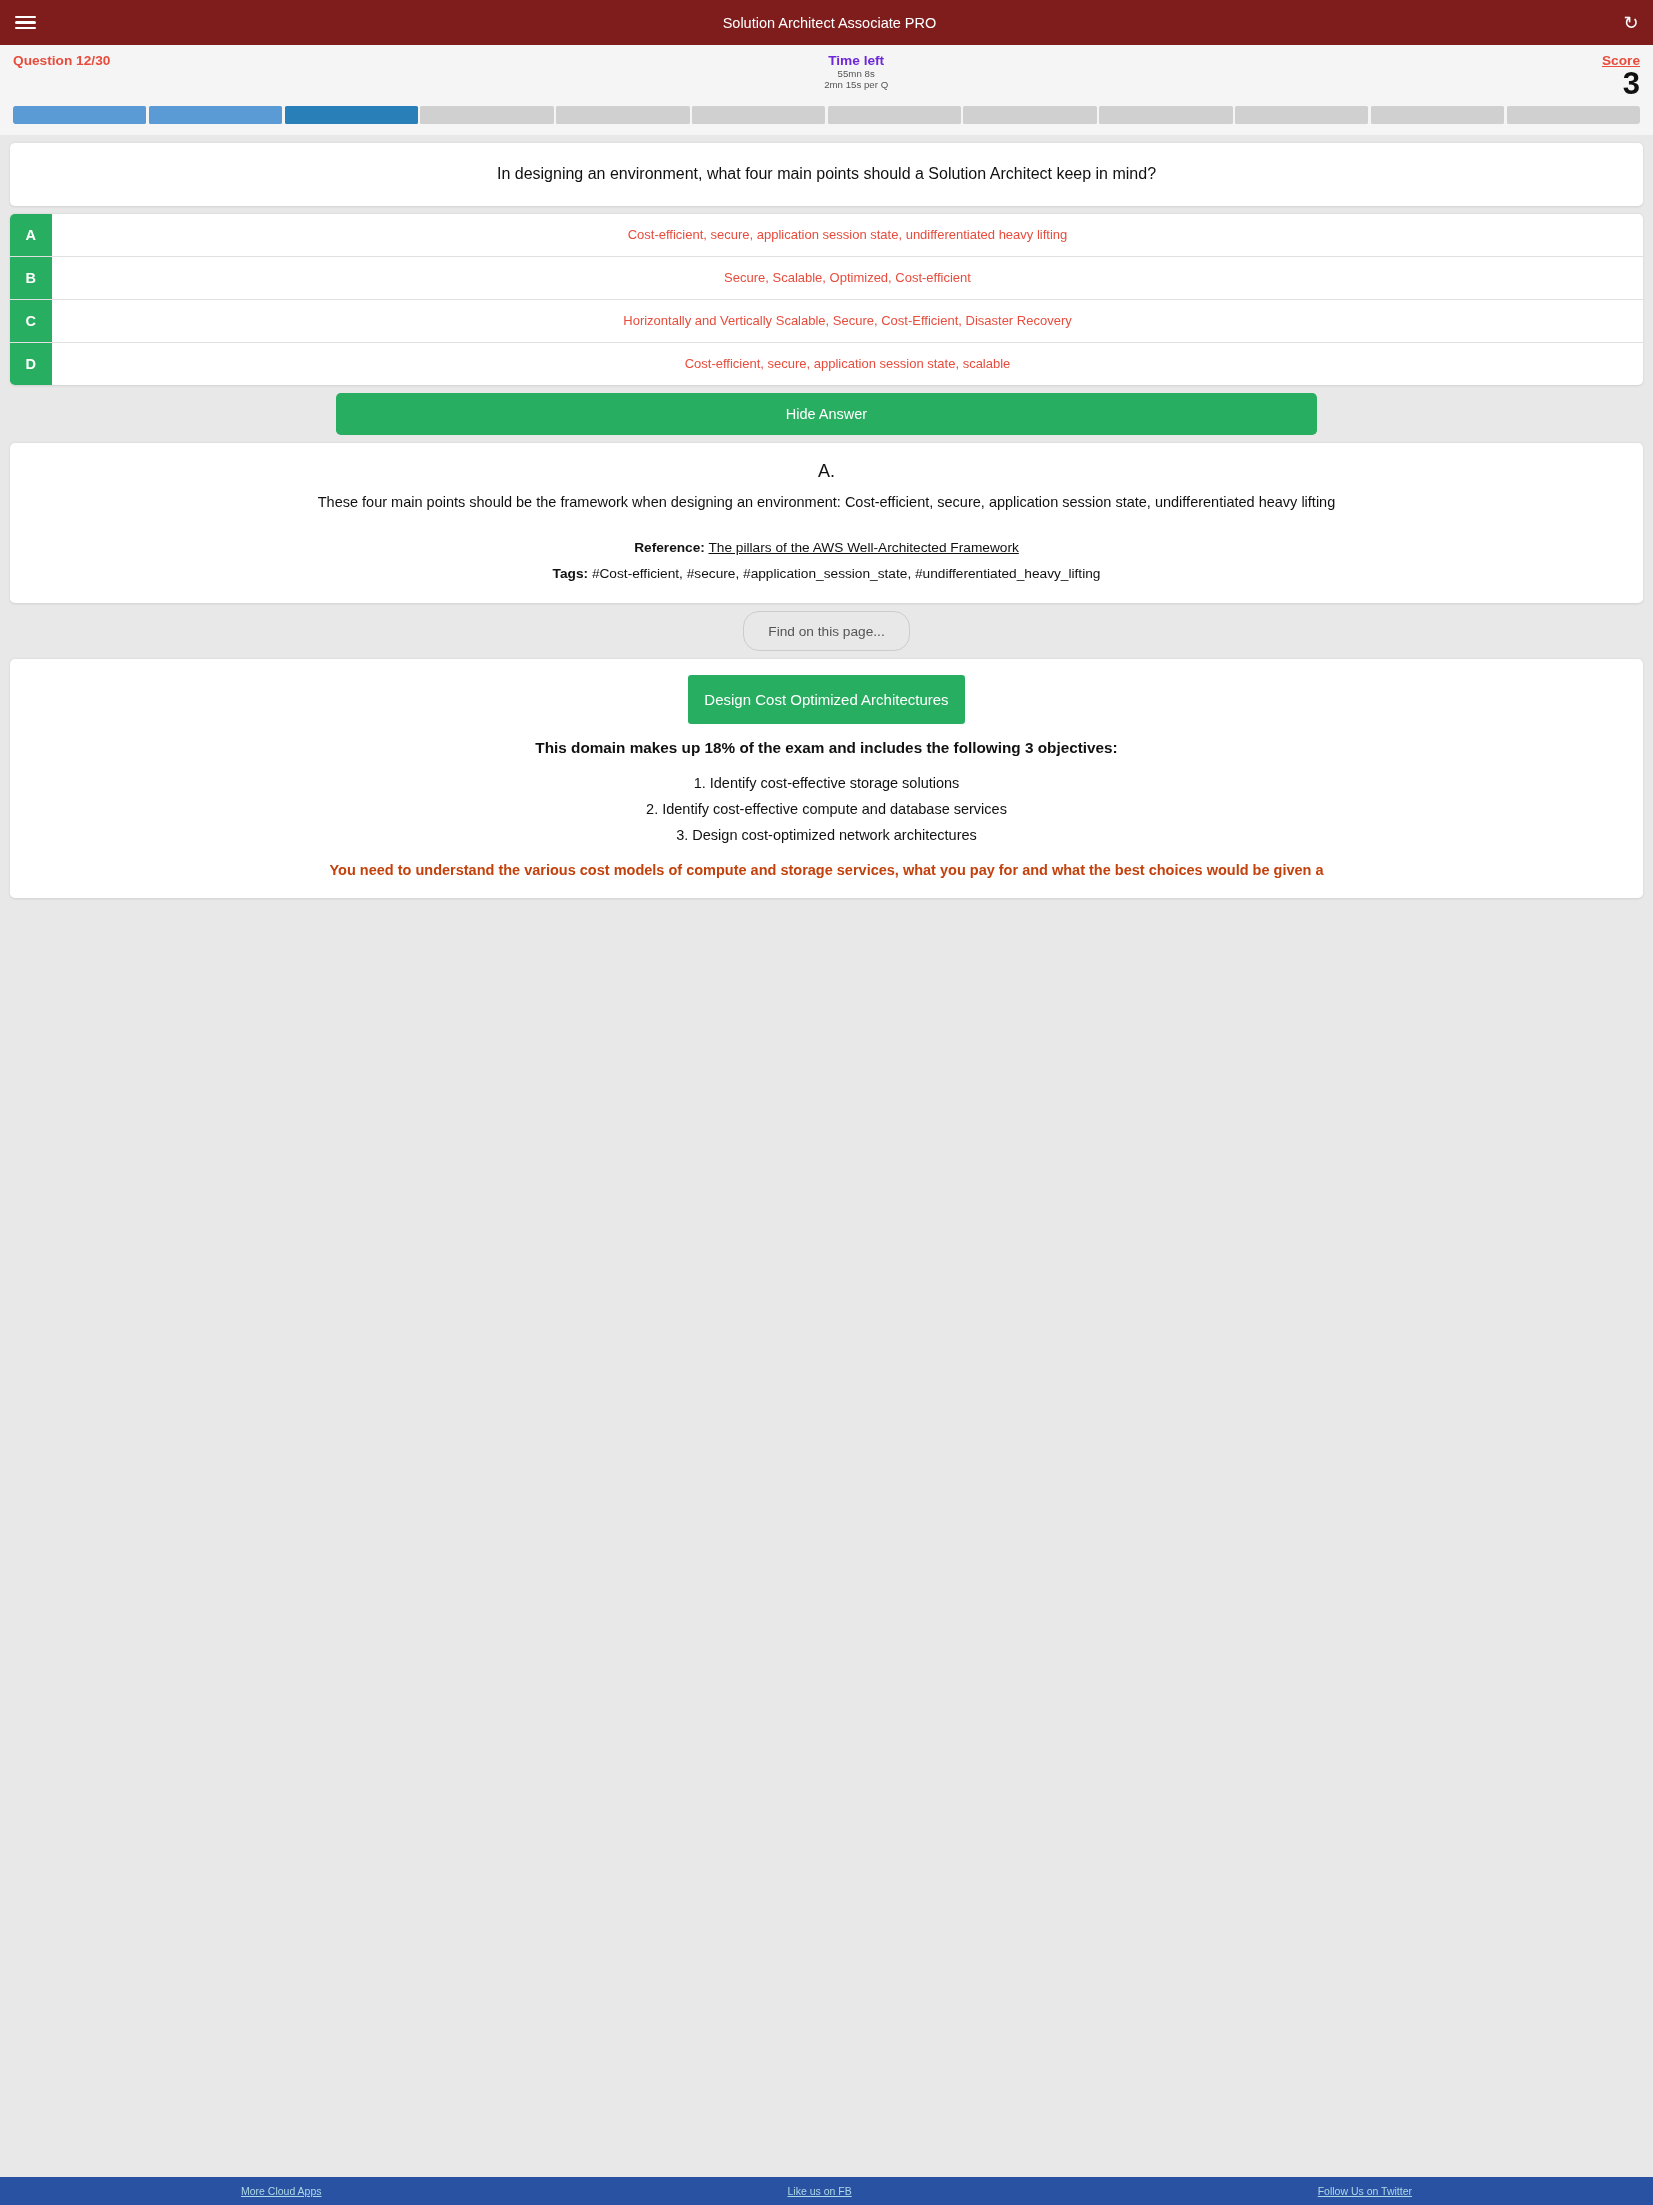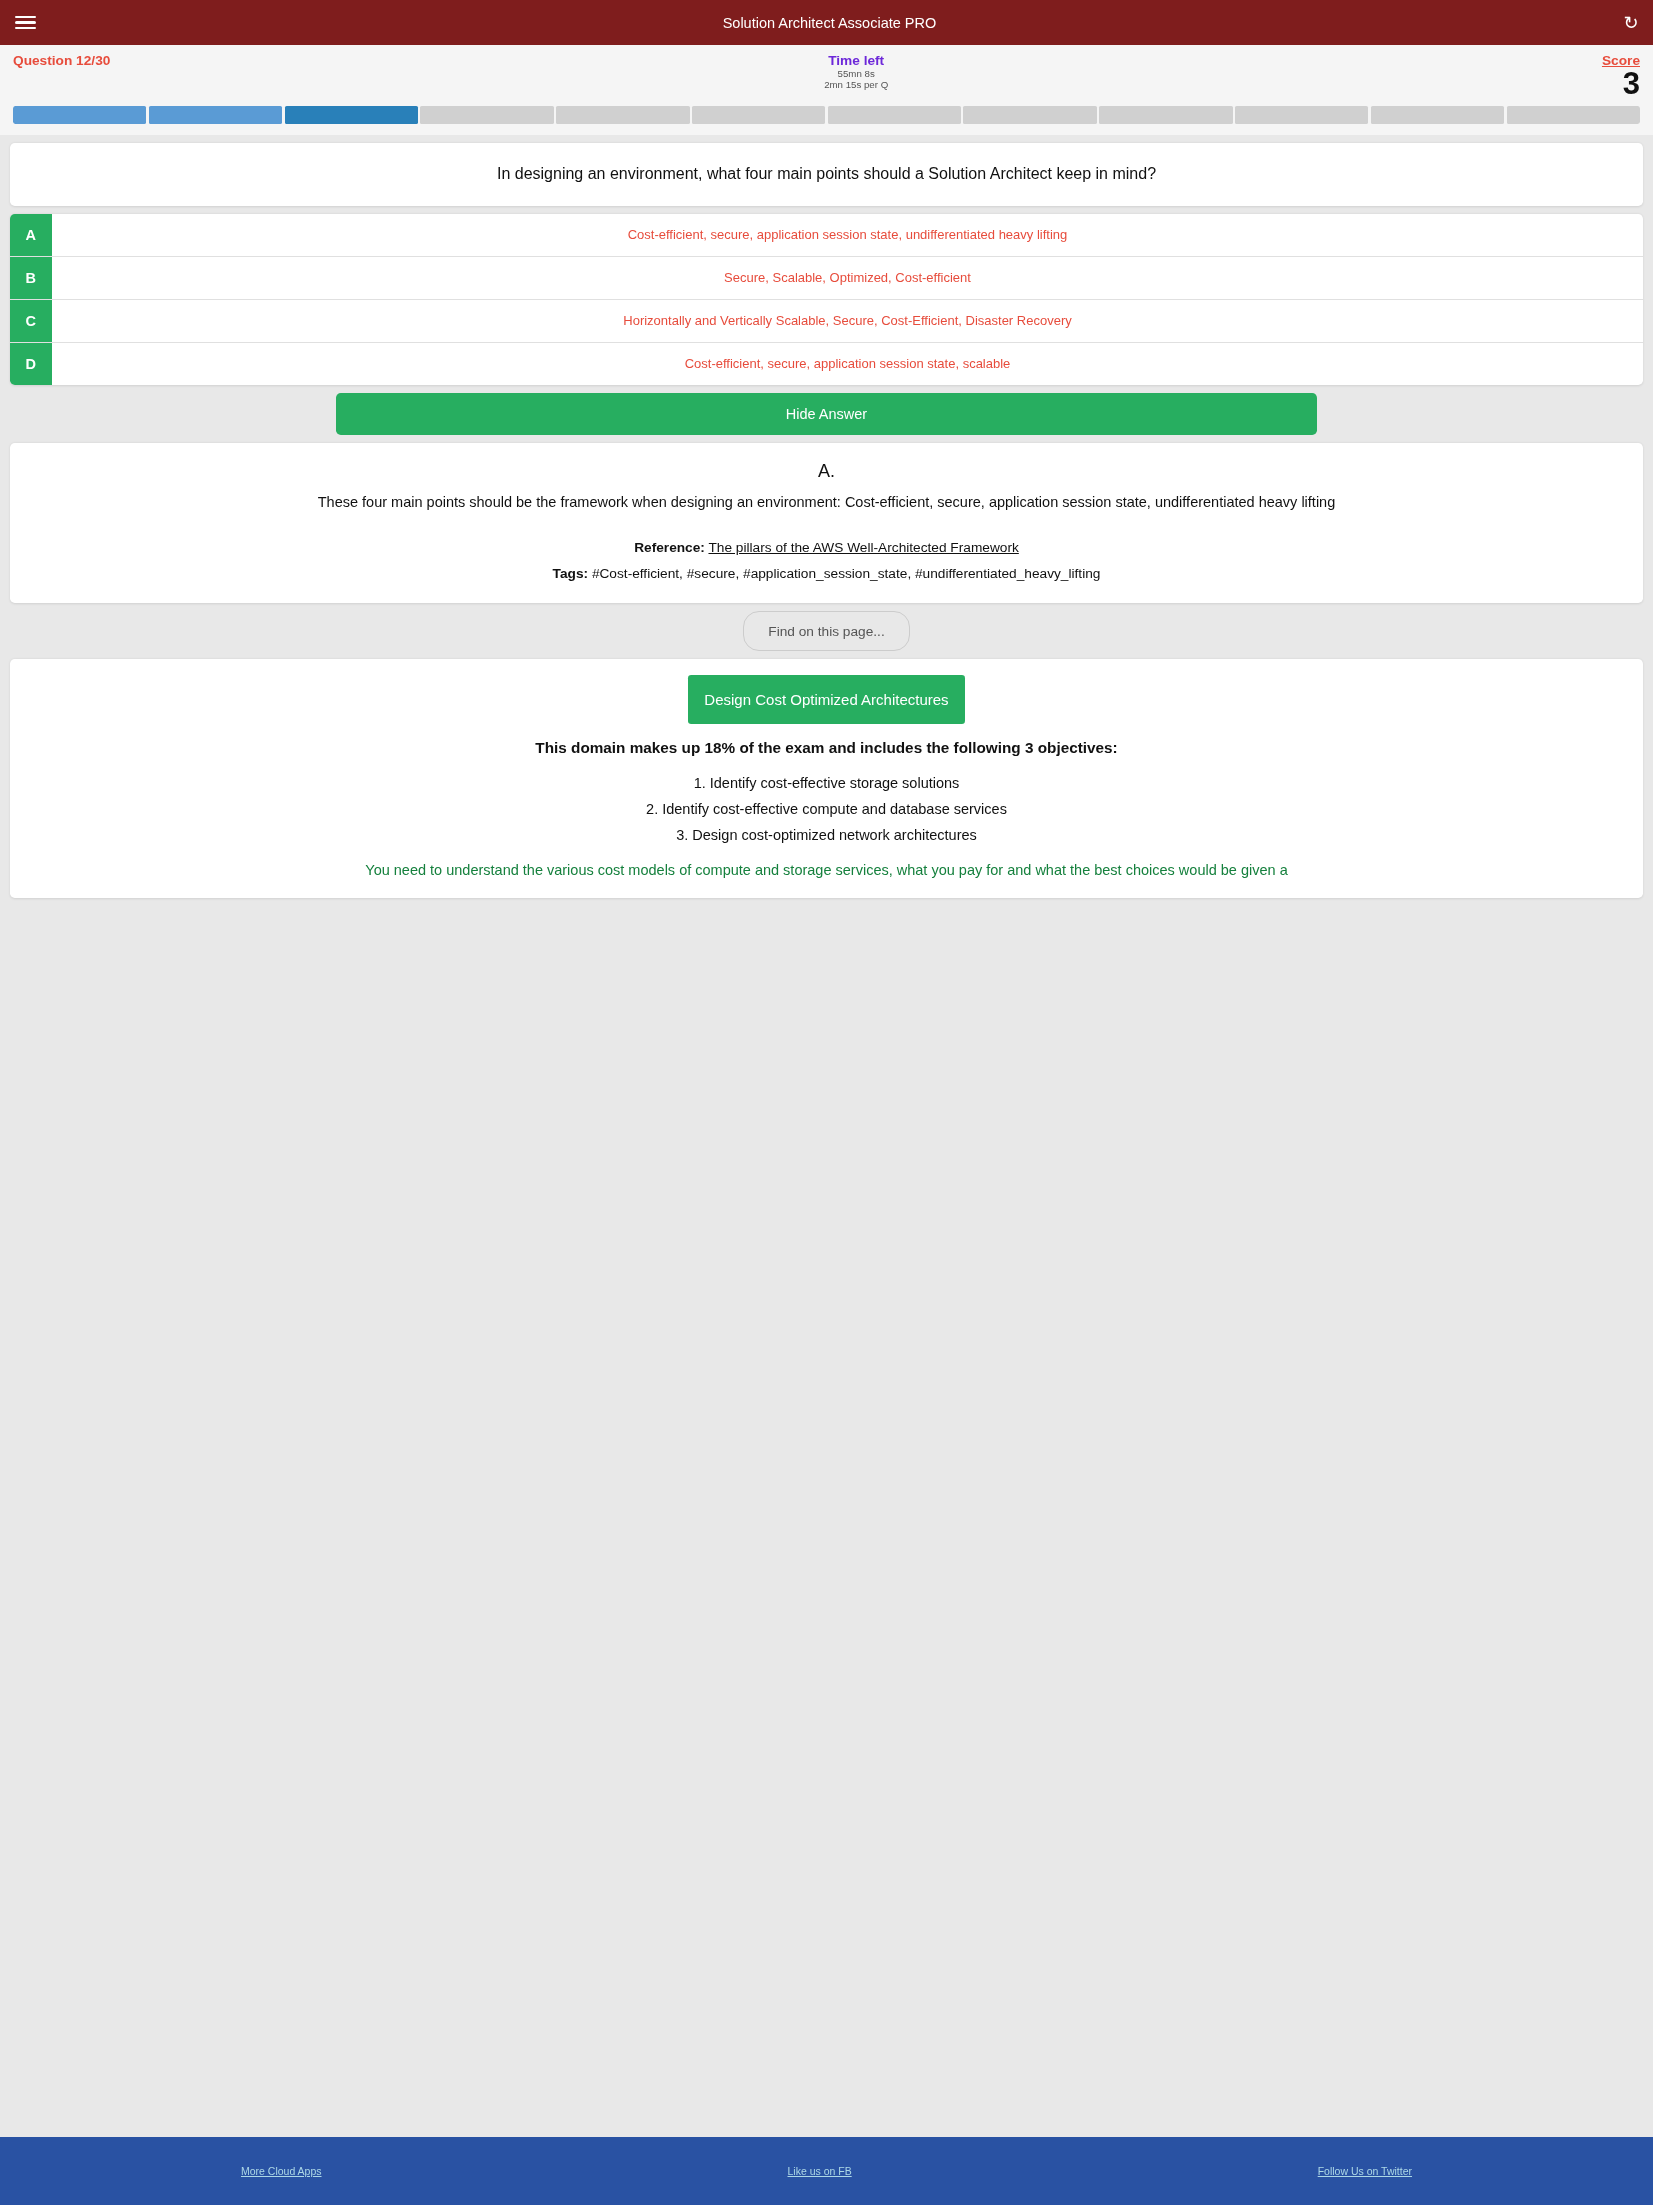--- a/index.html
+++ b/index.html
@@ -270,32 +270,33 @@
     }
     .domain-objectives {
       font-size: 14.5px;
       color: #111;
       text-align: center;
       line-height: 1.8;
       margin-bottom: 11.3px;
     }
     .domain-description {
       font-size: 14.5px;
-      color: #15803d;
+      color: #c2410c;
       text-align: center;
       line-height: 1.6;
+      font-weight: bold;
     }
 
     
     .footer {
       background: #2952a3;
       display: flex;
       align-items: center;
       justify-content: space-around;
-      padding: 28px 8px;
+      padding: 8px 8px;
       margin-top: auto;
     }
     .footer a {
       color: #add8e6;
       font-size: 10.5px;
       text-decoration: underline;
     }
   </style>
 </head>
 <body>

